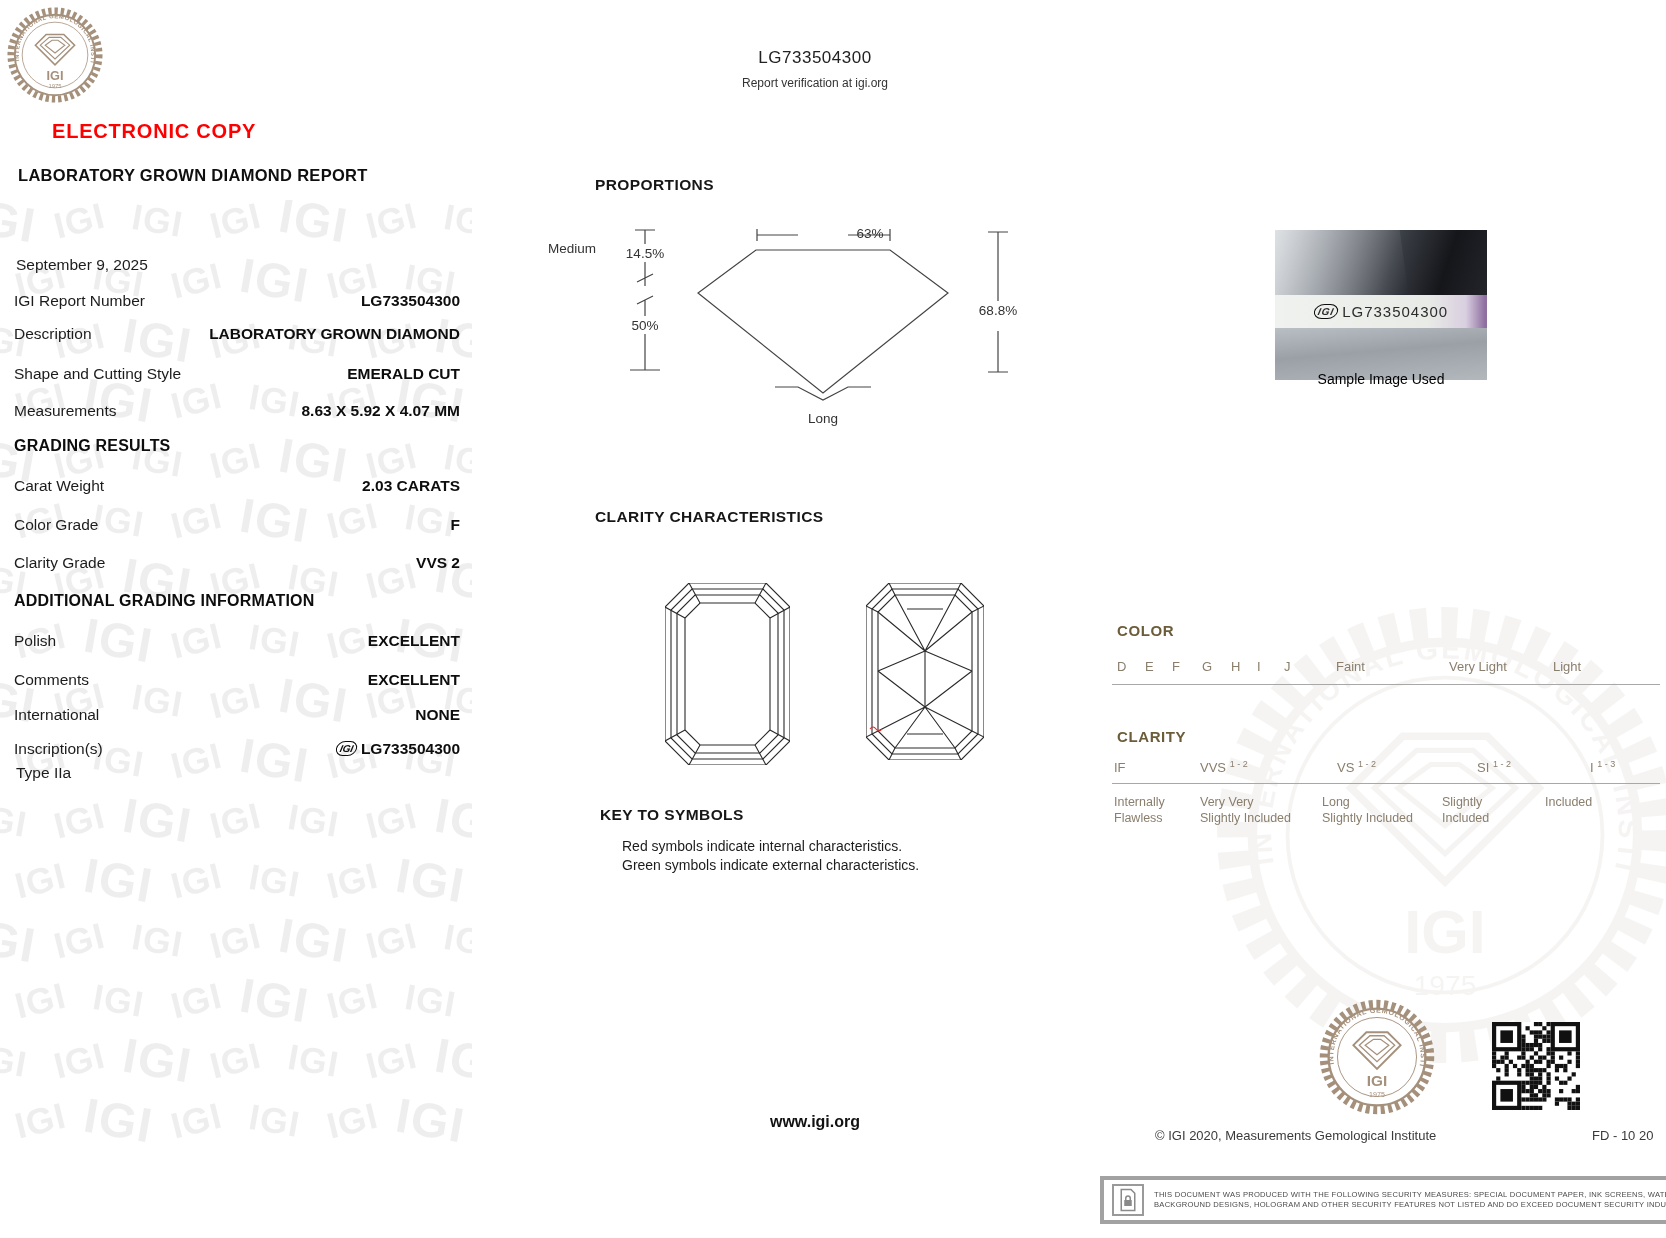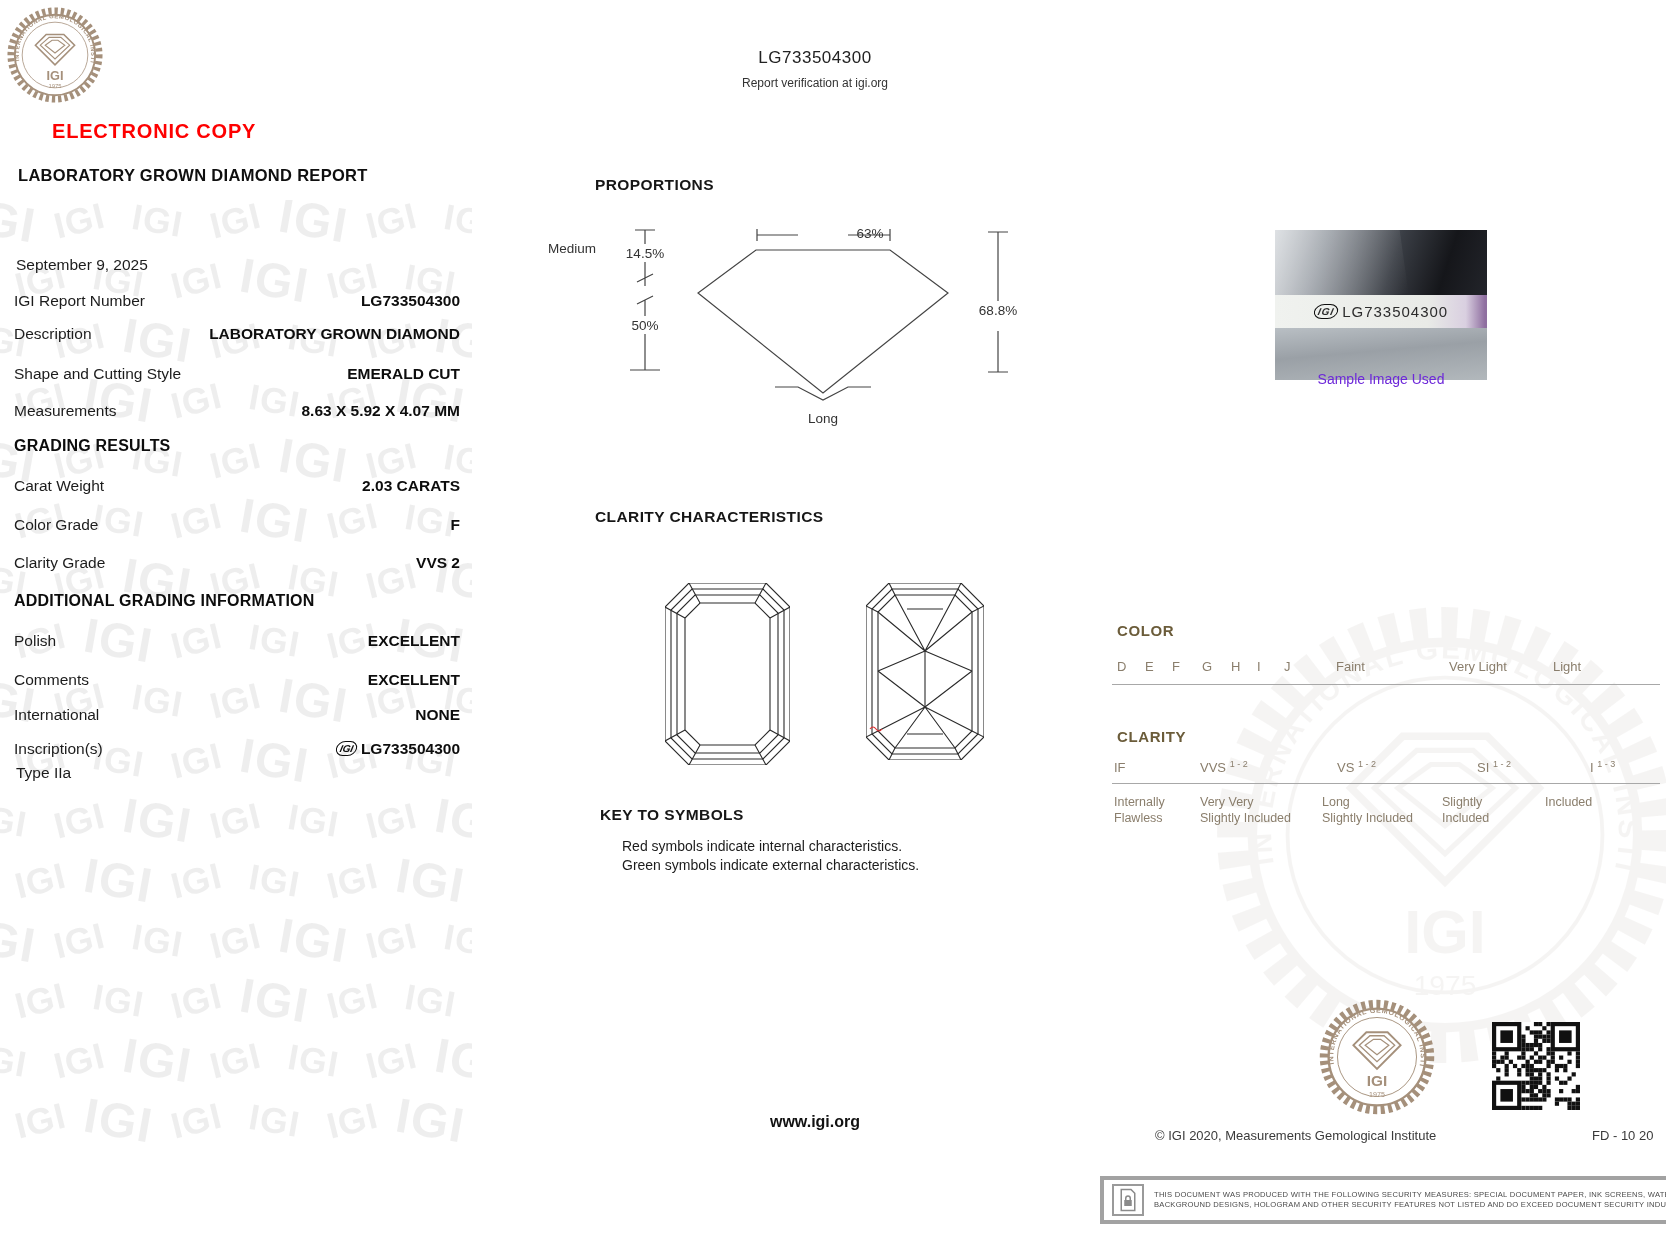--- a/index.html
+++ b/index.html
@@ -32,21 +32,21 @@
   .sample .ph-top{position:absolute;left:0;top:0;width:100%;height:47%;
      background:linear-gradient(108deg,#c7ccd1 0%,#8d939b 22%,#3a3e45 55%,#15161a 78%,#23252b 100%);}
   .sample .ph-streak{position:absolute;left:-20%;top:-10%;width:80%;height:60%;
      background:linear-gradient(115deg,rgba(255,255,255,0.55),rgba(255,255,255,0));transform:rotate(-8deg);}
   .sample .ph-band{position:absolute;left:0;top:43%;width:100%;height:22%;
      background:linear-gradient(90deg,#f0f2ef 0%,#e9ebe7 72%,#d9cfe0 90%,#8f6fa0 99%);
      display:flex;align-items:center;justify-content:center;}
   .sample .ph-bottom{position:absolute;left:0;top:65%;width:100%;height:35%;
      background:linear-gradient(175deg,#b9bfc4 0%,#9aa0a6 45%,#b2b8bc 100%);}
   .inscription-text{font-size:15px;color:#2c2c2c;letter-spacing:1px;white-space:nowrap;}
-  .sample-caption{position:absolute;left:1381px;top:371px;font-size:14px;color:#6d28d9;}
+  .sample-caption{position:absolute;left:1381px;top:371px;font-size:14px;color:#000000;}
   
   .scale-head{position:absolute;font-size:15px;font-weight:bold;color:#6b5c3a;letter-spacing:0.6px;}
   .scale-item{position:absolute;font-size:13px;color:#8a7e6c;white-space:nowrap;}
   .scale-item .sup{font-size:9px;vertical-align:5px;letter-spacing:0;}
   .scale-rule{position:absolute;left:1112px;width:548px;height:1px;background:#a8a8a8;}
   .scale-desc{position:absolute;font-size:12.5px;line-height:16px;color:#8a7e6c;width:112px;}
   
   .website{font-size:16px;font-weight:bold;color:#111;}
   .copyright{font-size:13px;color:#3a3a3a;white-space:nowrap;}
   .formcode{font-size:13px;color:#3a3a3a;white-space:nowrap;}

